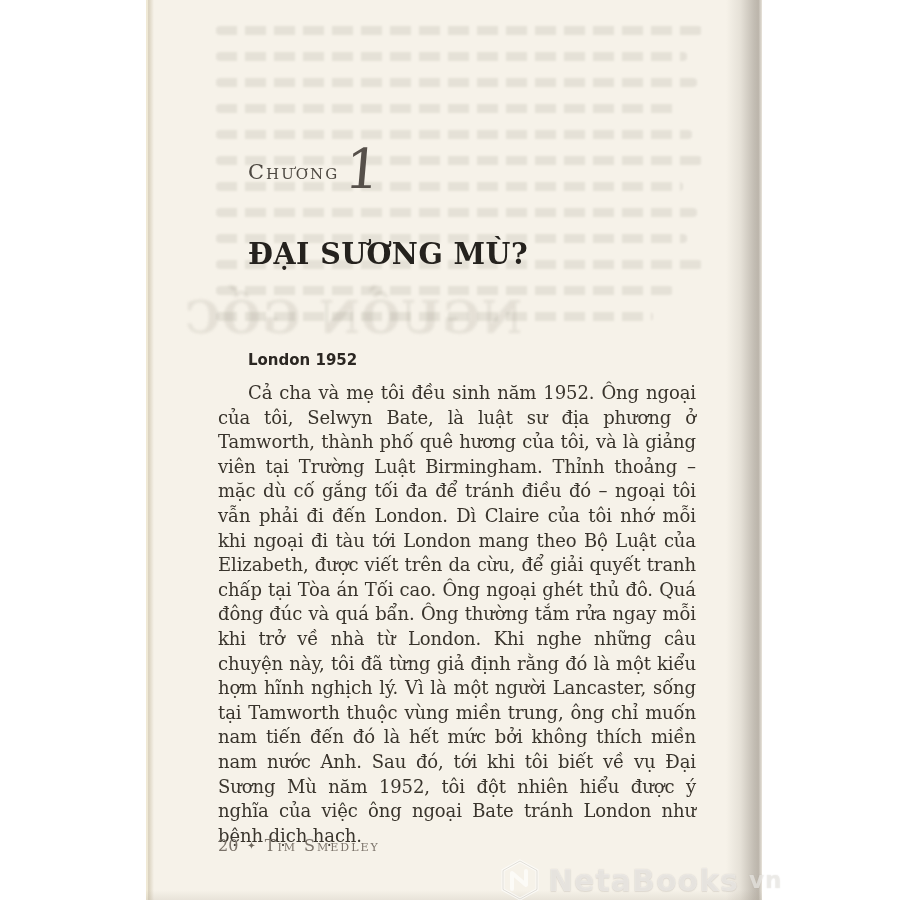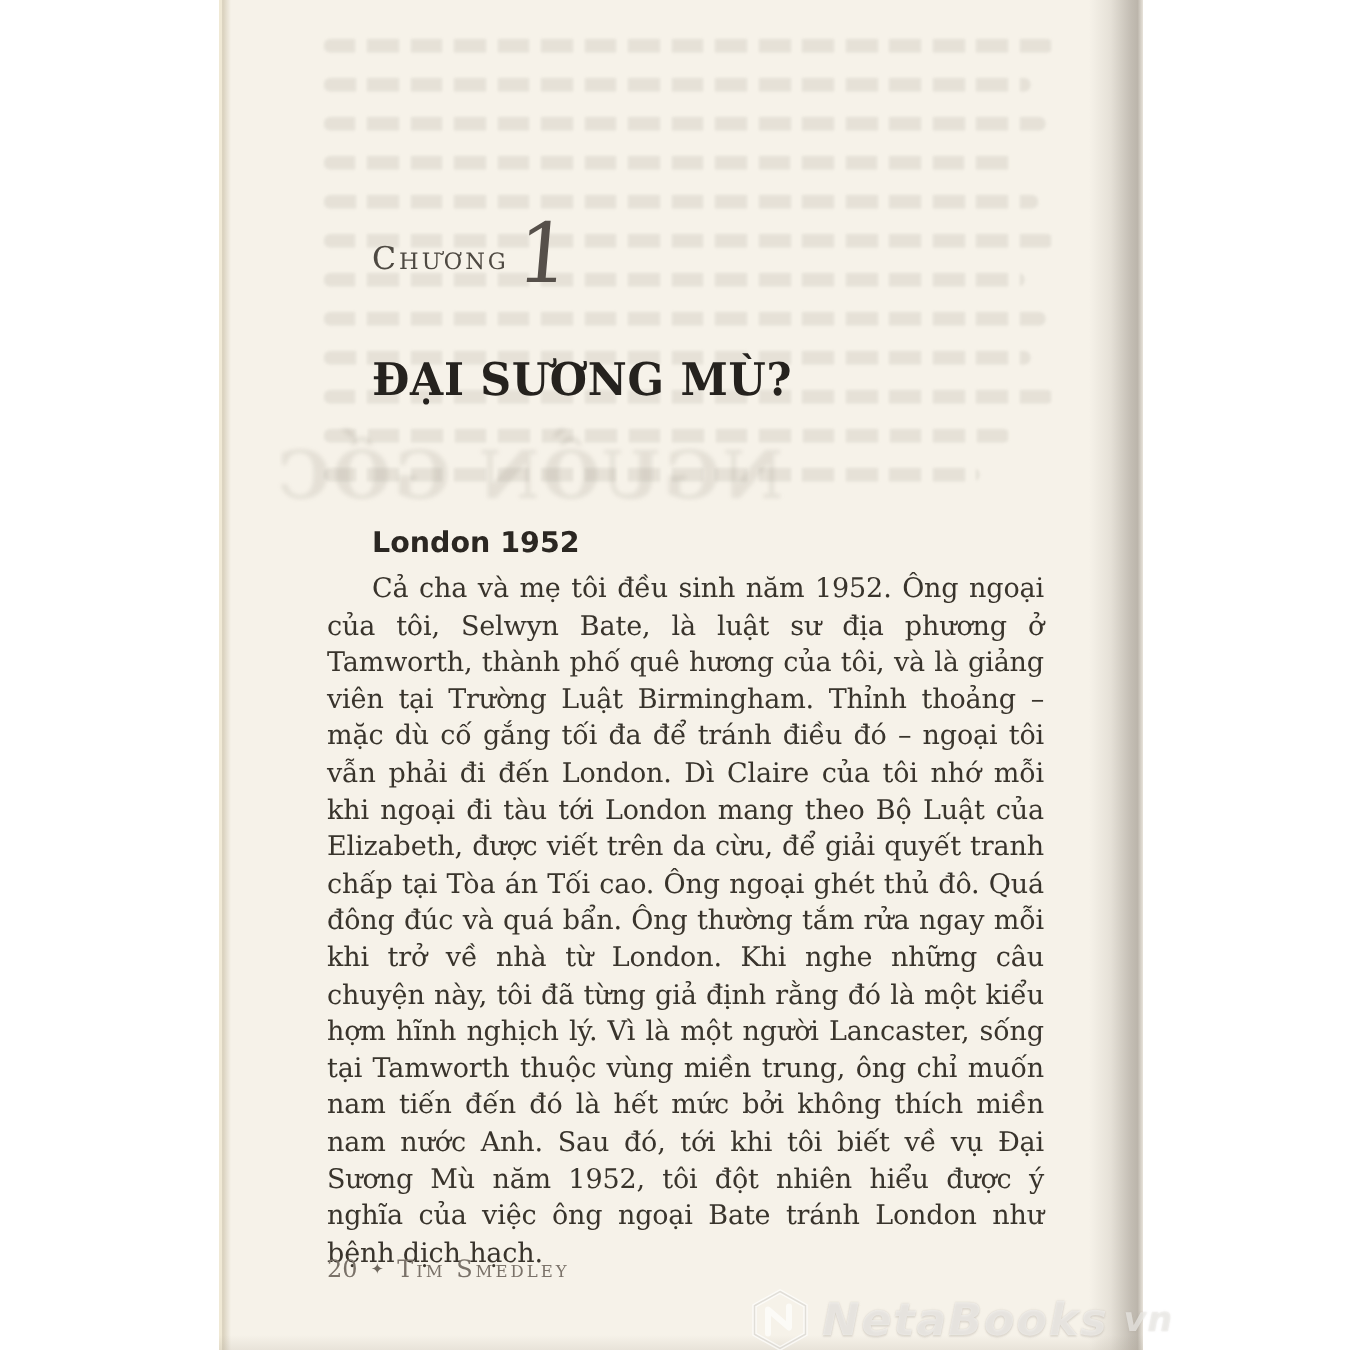--- a/index.html
+++ b/index.html
@@ -62,21 +62,21 @@
   .chapter-title{
     position:absolute;left:102px;top:236px;
     font-size:30px;font-weight:bold;color:#25221e;
     transform:scaleX(.95);transform-origin:left center;
     letter-spacing:.5px;white-space:nowrap;
   }
   
   .section-heading{
     position:absolute;left:102px;top:351px;
     font-family:"DejaVu Sans",sans-serif;
-    font-size:19px;font-weight:bold;color:#2b2722;letter-spacing:0;text-align:center;
+    font-size:15px;font-weight:bold;color:#2b2722;letter-spacing:0;text-align:center;
   }
   .body-text{
     position:absolute;left:72px;top:381px;width:478px;
     font-size:18px;line-height:24.6px;letter-spacing:-.1px;
     color:#39342c;text-align:justify;
   }
   .body-text p{margin:0;text-indent:30px;}
   
   .footer{
     position:absolute;left:72px;top:836px;
@@ -89,21 +89,20 @@
   
   .watermark{
     position:absolute;left:500px;top:860px;height:40px;
     display:flex;align-items:center;gap:8px;pointer-events:none;
   }
   .watermark svg{display:block;}
   .wm-text{
     font-family:"DejaVu Sans",sans-serif;font-weight:bold;font-size:30px;
     color:rgba(255,255,255,.55);letter-spacing:1px;white-space:nowrap;
     text-shadow:0 0 1px rgba(176,169,158,.55), 0 1px 1px rgba(176,169,158,.25);
-    font-style:italic;
   }
   .wm-tld{
     font-size:23px;color:rgba(255,255,255,.5);
     text-shadow:0 0 1px rgba(176,169,158,.5);margin-left:2px;
   }
 </style>
 </head>
 <body>
 
 <div class="page">

